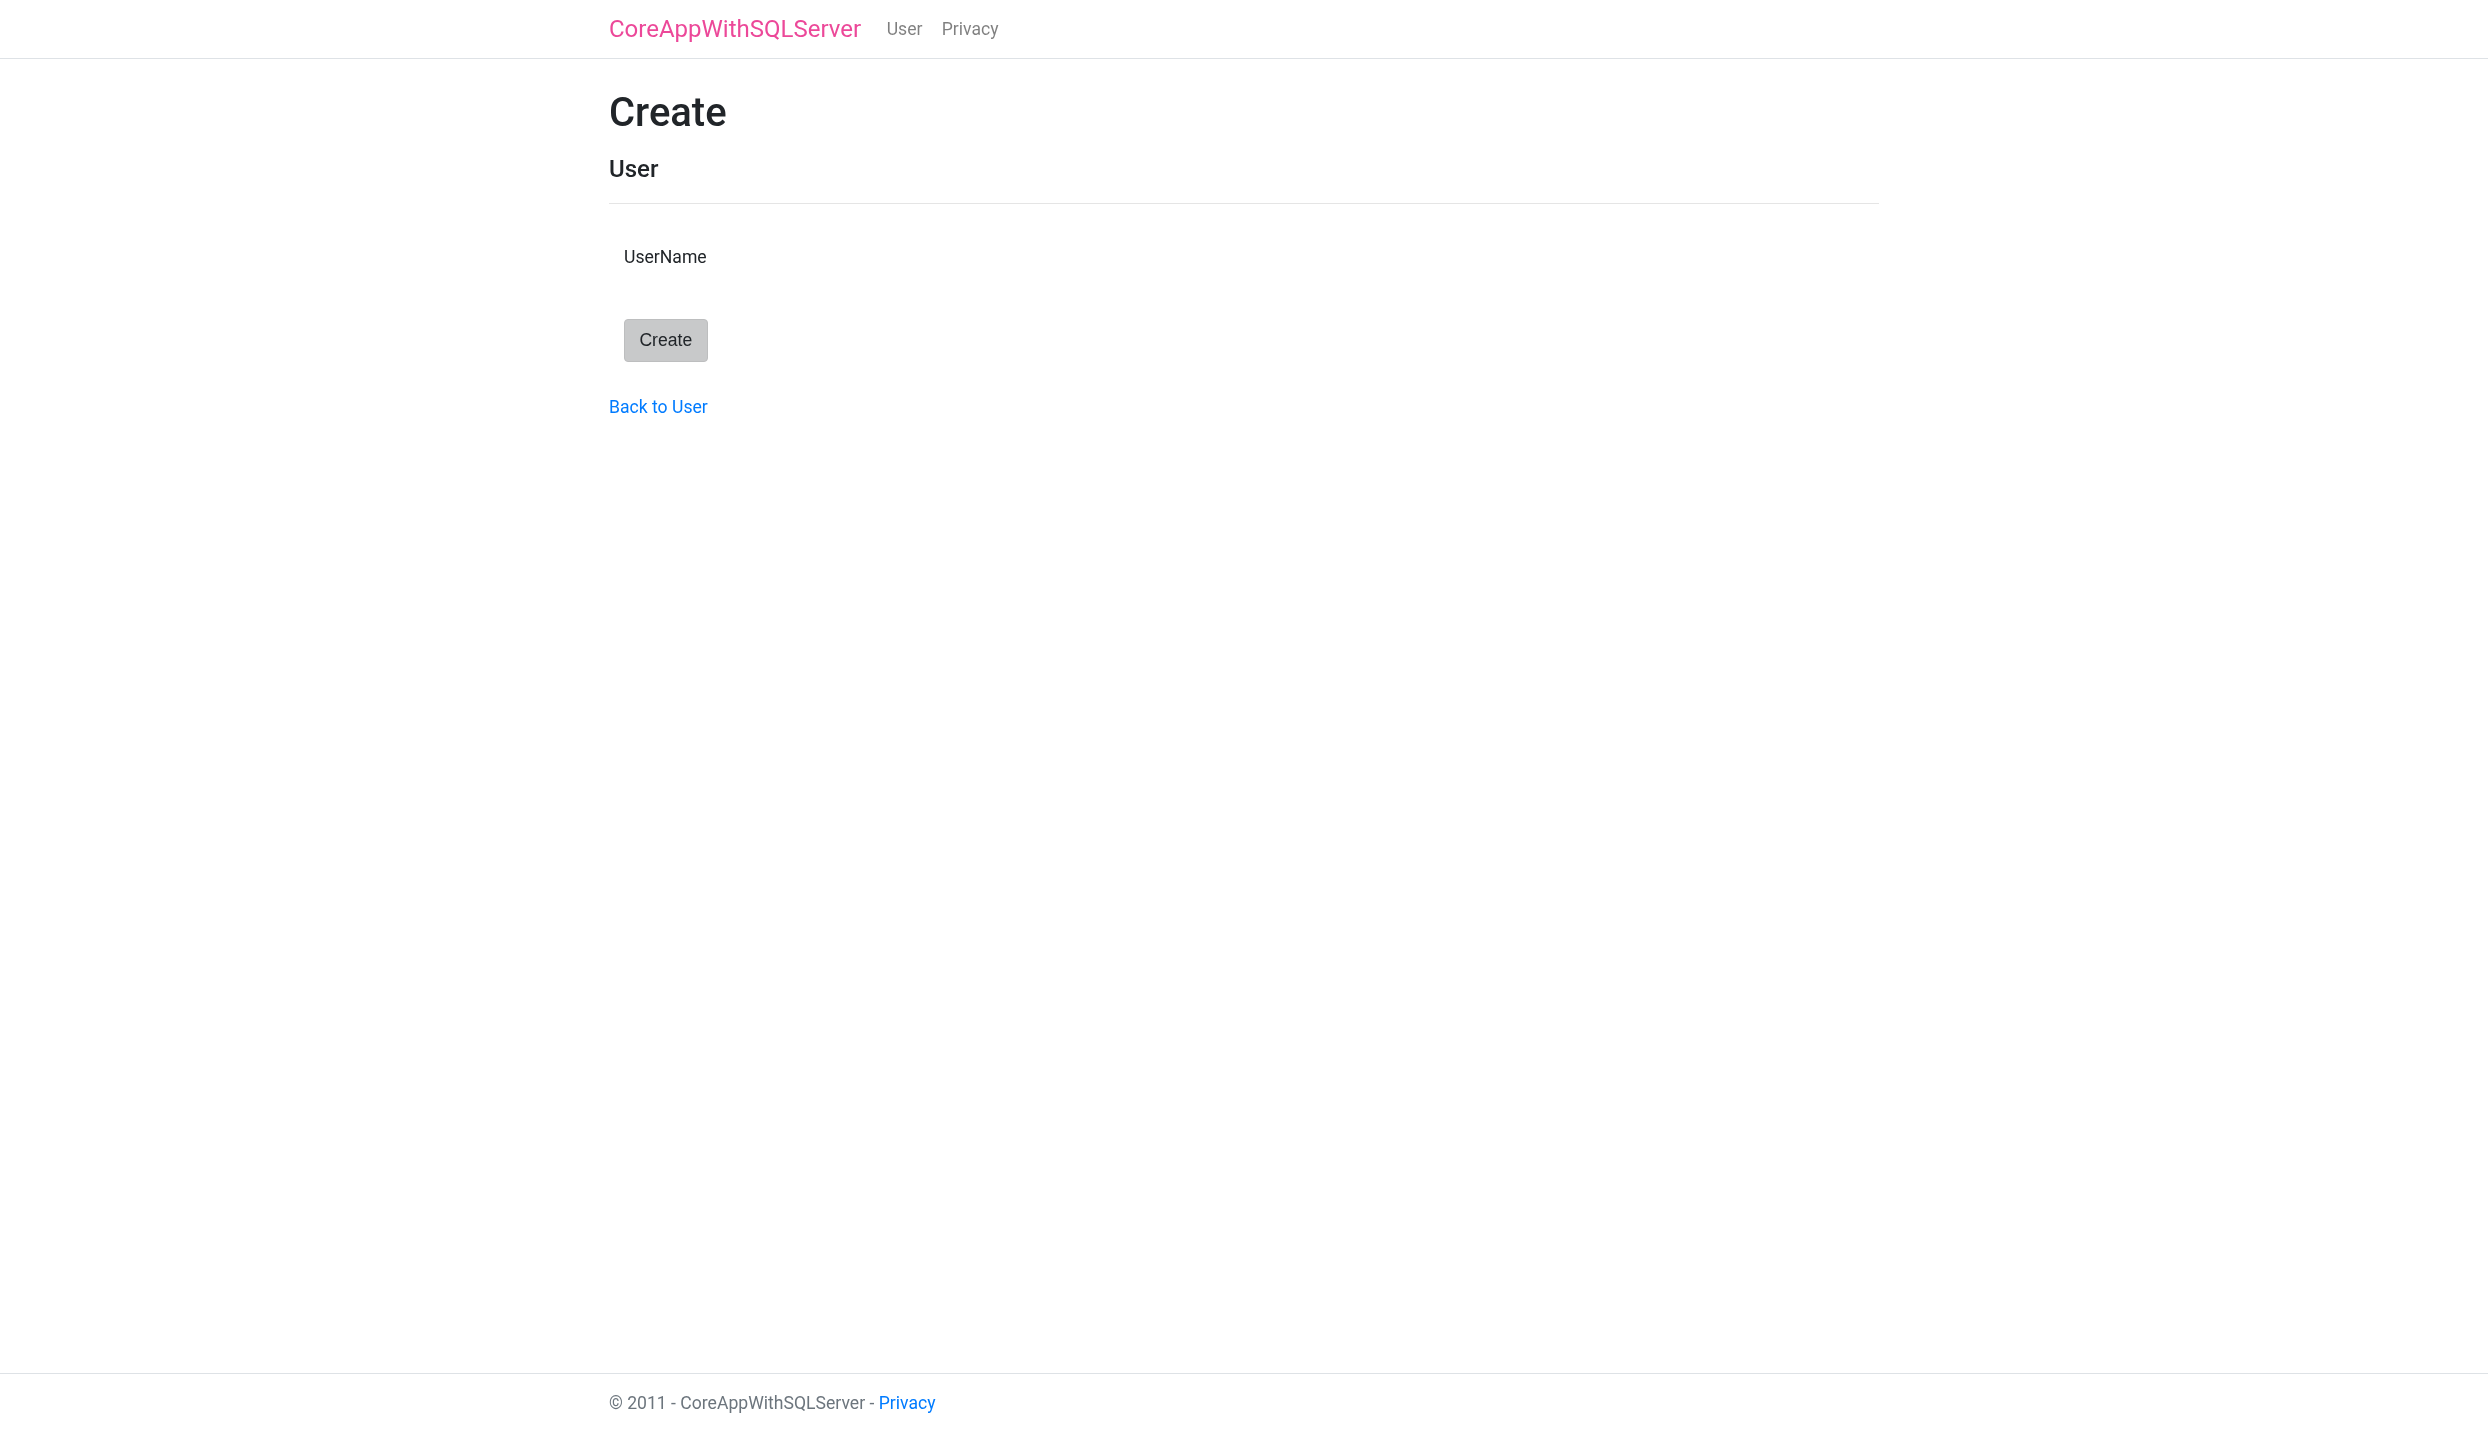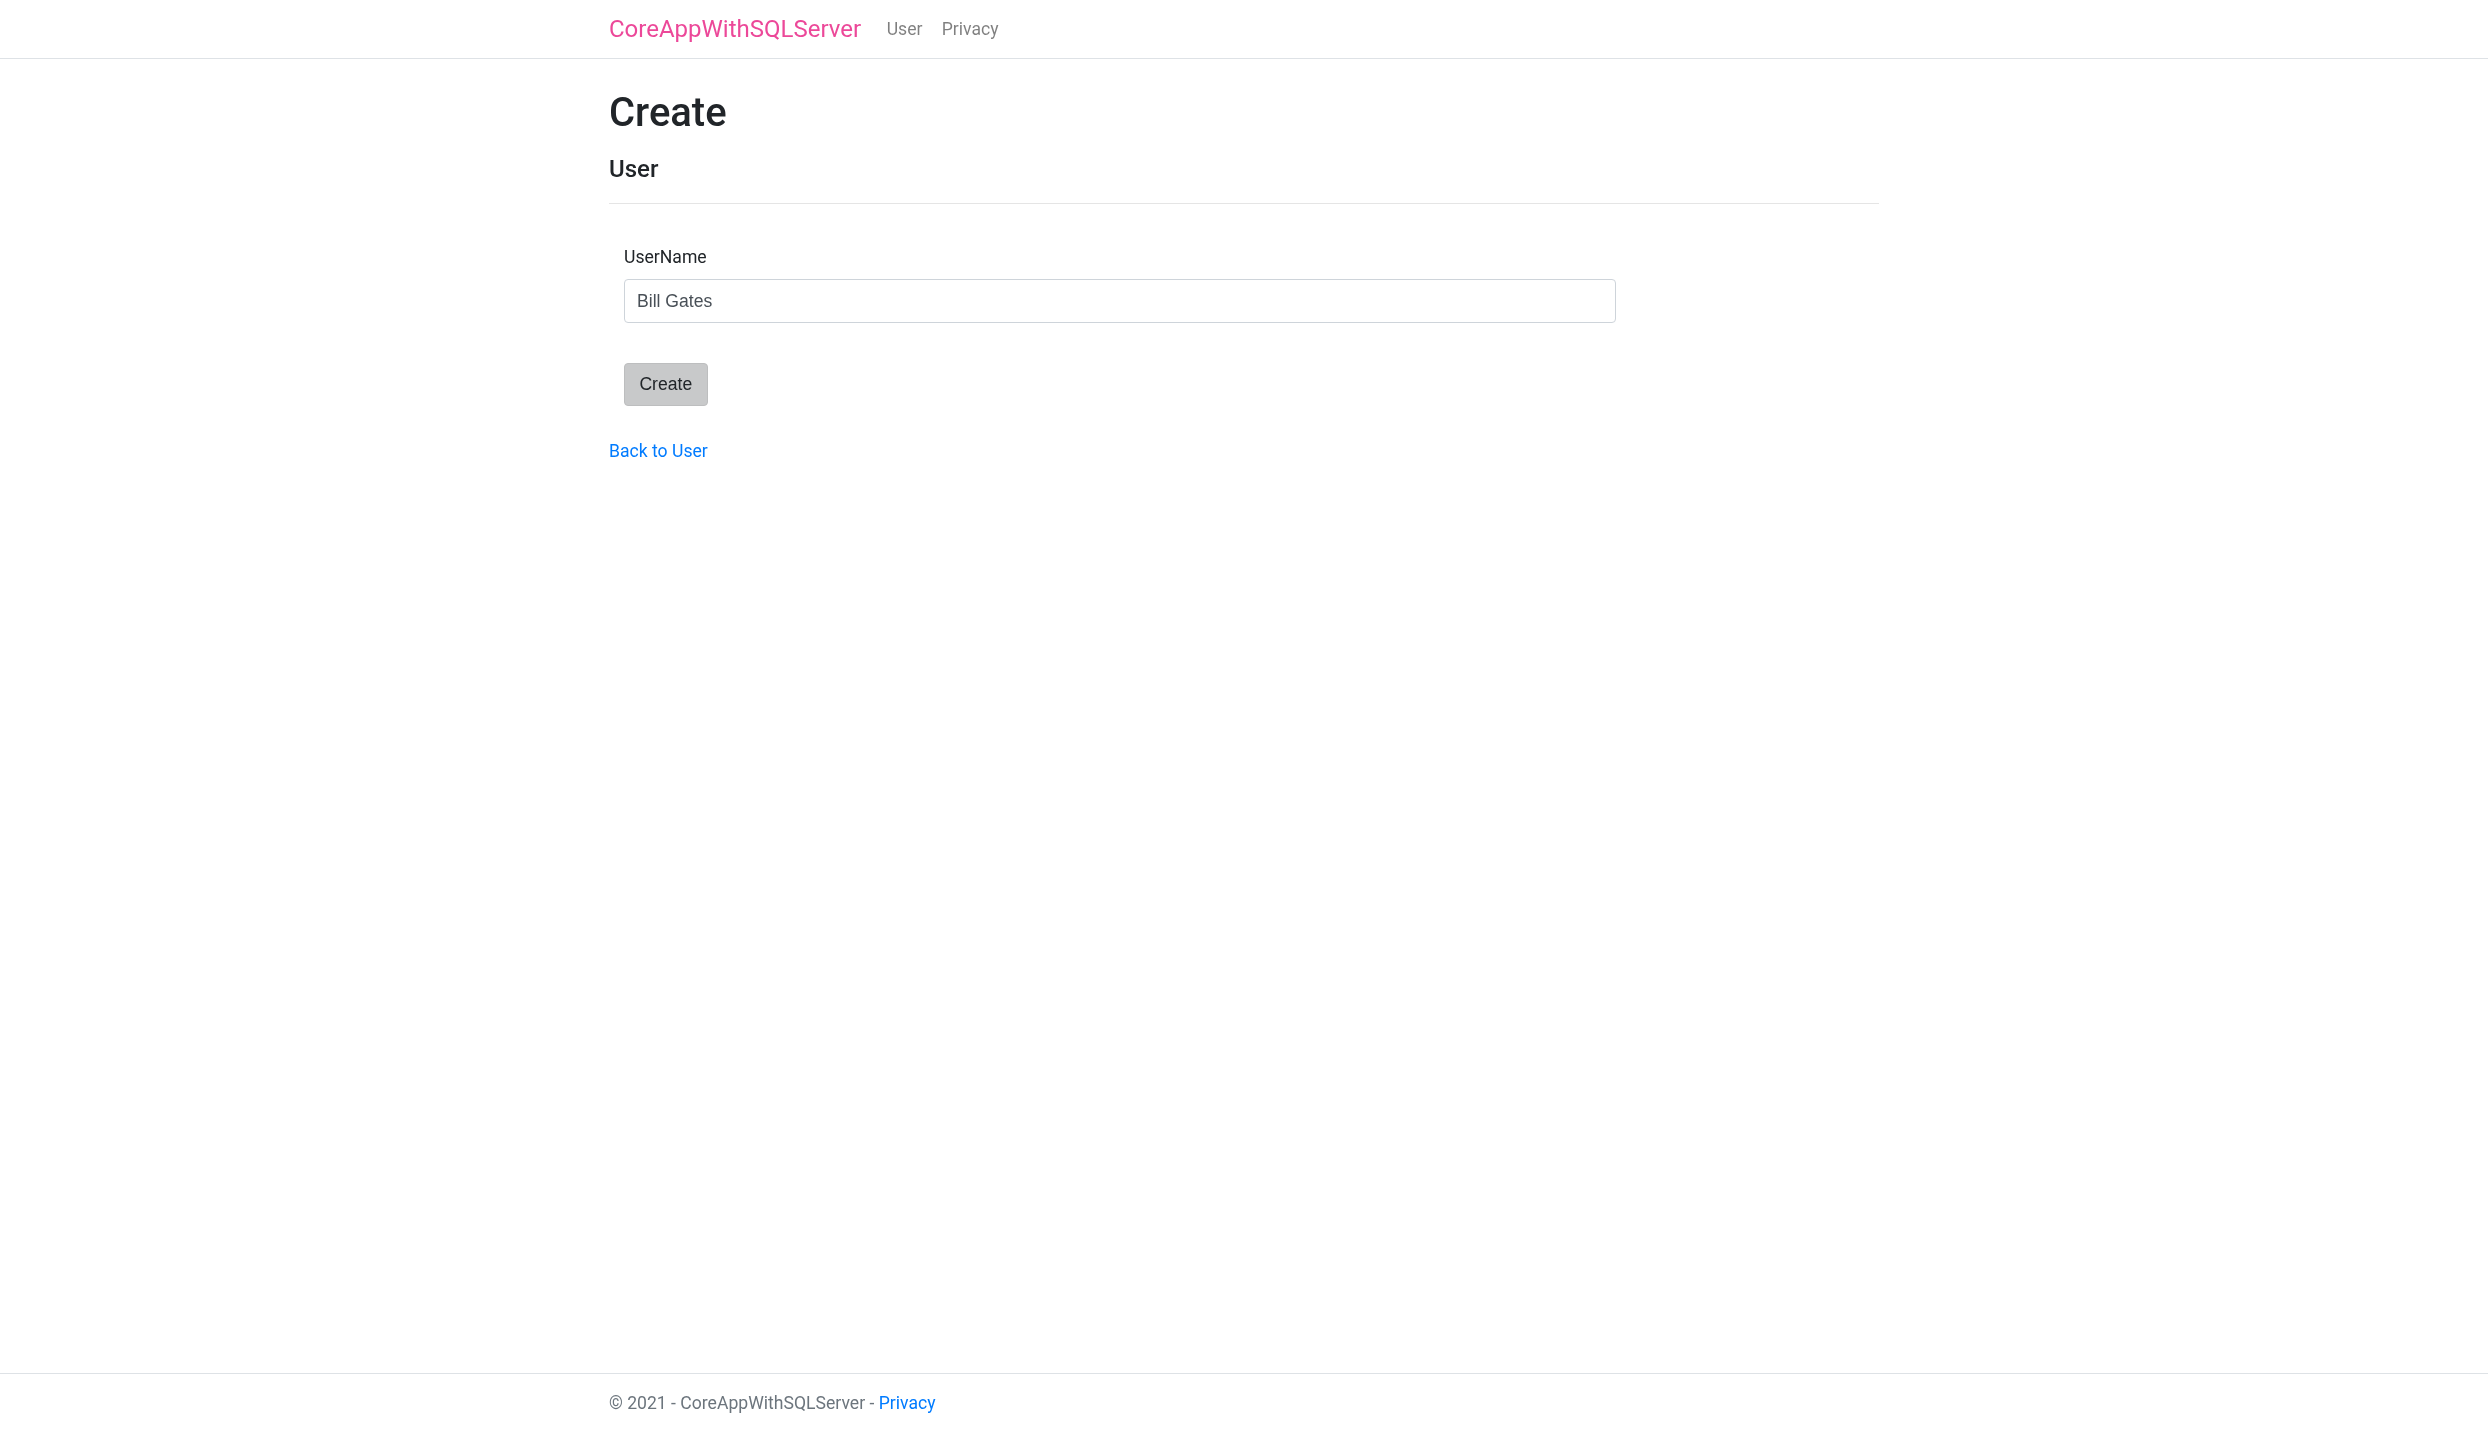--- a/index.html
+++ b/index.html
@@ -141,28 +141,27 @@
 
 <main>
   <div class="container">
     <h1>Create</h1>
     <h4>User</h4>
     <hr>
     <div class="form-row">
       <form>
         <div class="form-group">
           <label class="control-label">UserName</label>
-          <input type="text" class="form-control" value="Bill Gates" style="">
         </div>
         <div class="form-group">
           <button type="submit" class="btn btn-default">Create</button>
         </div>
       </form>
     </div>
     <a href="#" class="link back-link">Back to User</a>
   </div>
 </main>
 
 <footer>
   <div class="container">
-    <span class="footer-text">© 2021 - CoreAppWithSQLServer - </span><a href="#" class="link">Privacy</a>
+    <span class="footer-text">© 2011 - CoreAppWithSQLServer - </span><a href="#" class="link">Privacy</a>
   </div>
 </footer>
 
 </body></html>

